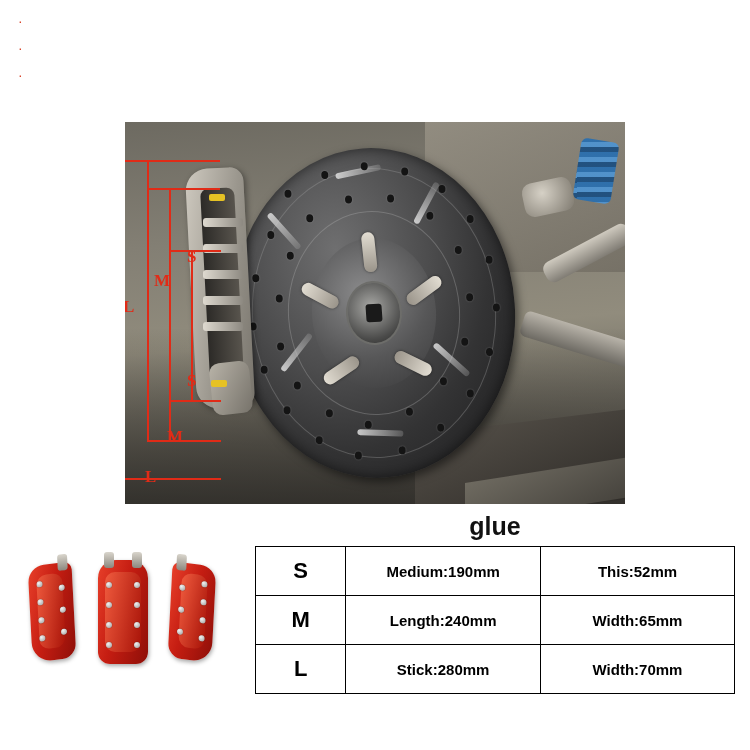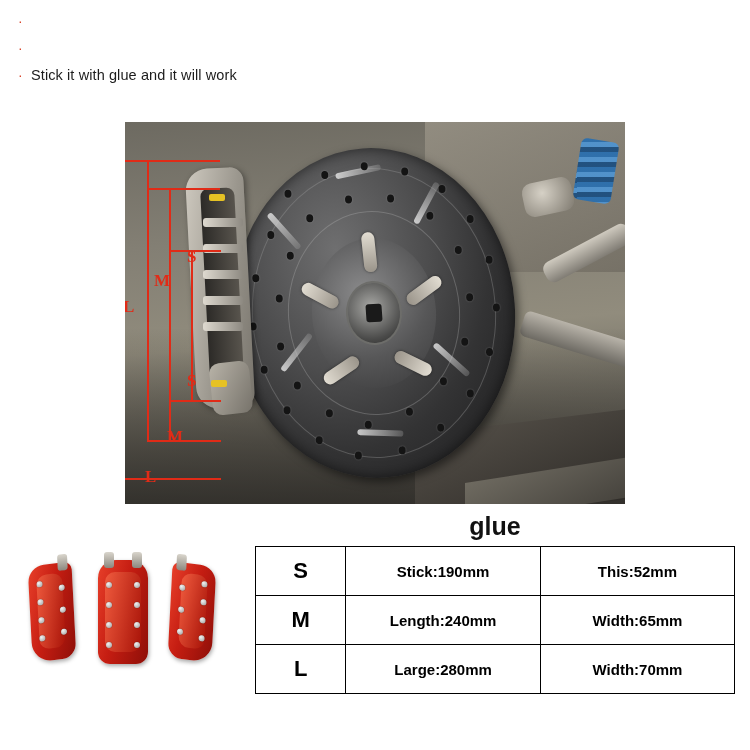--- a/index.html
+++ b/index.html
@@ -335,21 +335,20 @@
   <div class="bullet-row">
     <span class="bullet-dot">·</span>
   </div>
 
   <div class="bullet-row">
     <span class="bullet-dot">·</span>
   </div>
 
   <div class="bullet-row">
     <span class="bullet-dot">·</span>
-    <span class="bullet-text">Stick it with glue and it will work</span>
   </div>
 
 </div>
 
 <div class="photo-wrap">
   <div class="photo">
 
     <div class="bg-floor2"></div>
     <div class="bg-wall"></div>
     <div class="bg-dirt"></div>
@@ -450,31 +449,31 @@
 
   </div>
 </div>
 
 <div class="size-title">glue</div>
 
 <table class="size-table">
   <tbody>
     <tr>
       <td class="col-size">S</td>
-      <td class="col-len">Stick:190mm</td>
+      <td class="col-len">Medium:190mm</td>
       <td class="col-wid">This:52mm</td>
     </tr>
     <tr>
       <td class="col-size">M</td>
       <td class="col-len">Length:240mm</td>
       <td class="col-wid">Width:65mm</td>
     </tr>
     <tr>
       <td class="col-size">L</td>
-      <td class="col-len">Large:280mm</td>
+      <td class="col-len">Stick:280mm</td>
       <td class="col-wid">Width:70mm</td>
     </tr>
   </tbody>
 </table>
 
 <div class="covers">
 
   <div class="cover cover-left">
     <div class="cover-inner" style="left:8px; top:10px; width:26px; height:74px;"></div>
     <div class="rivet" style="left:8px;  top:16px;"></div>

